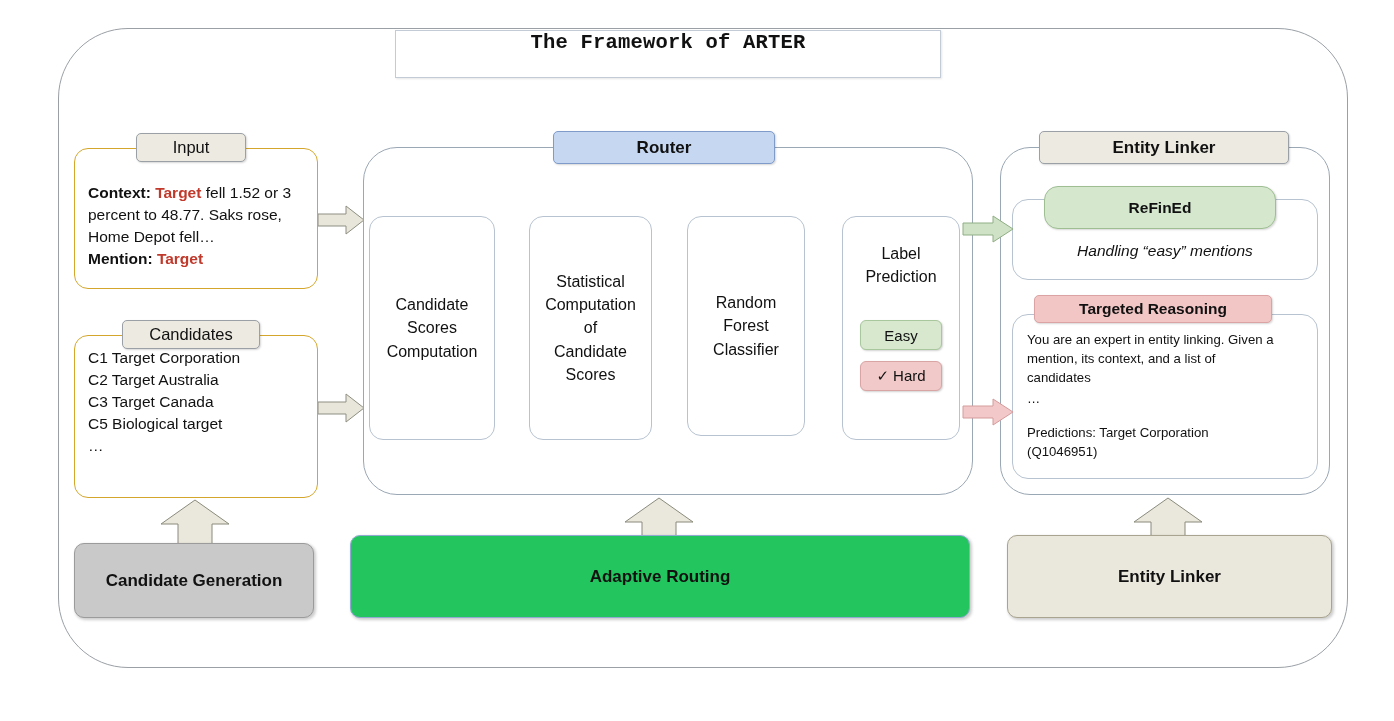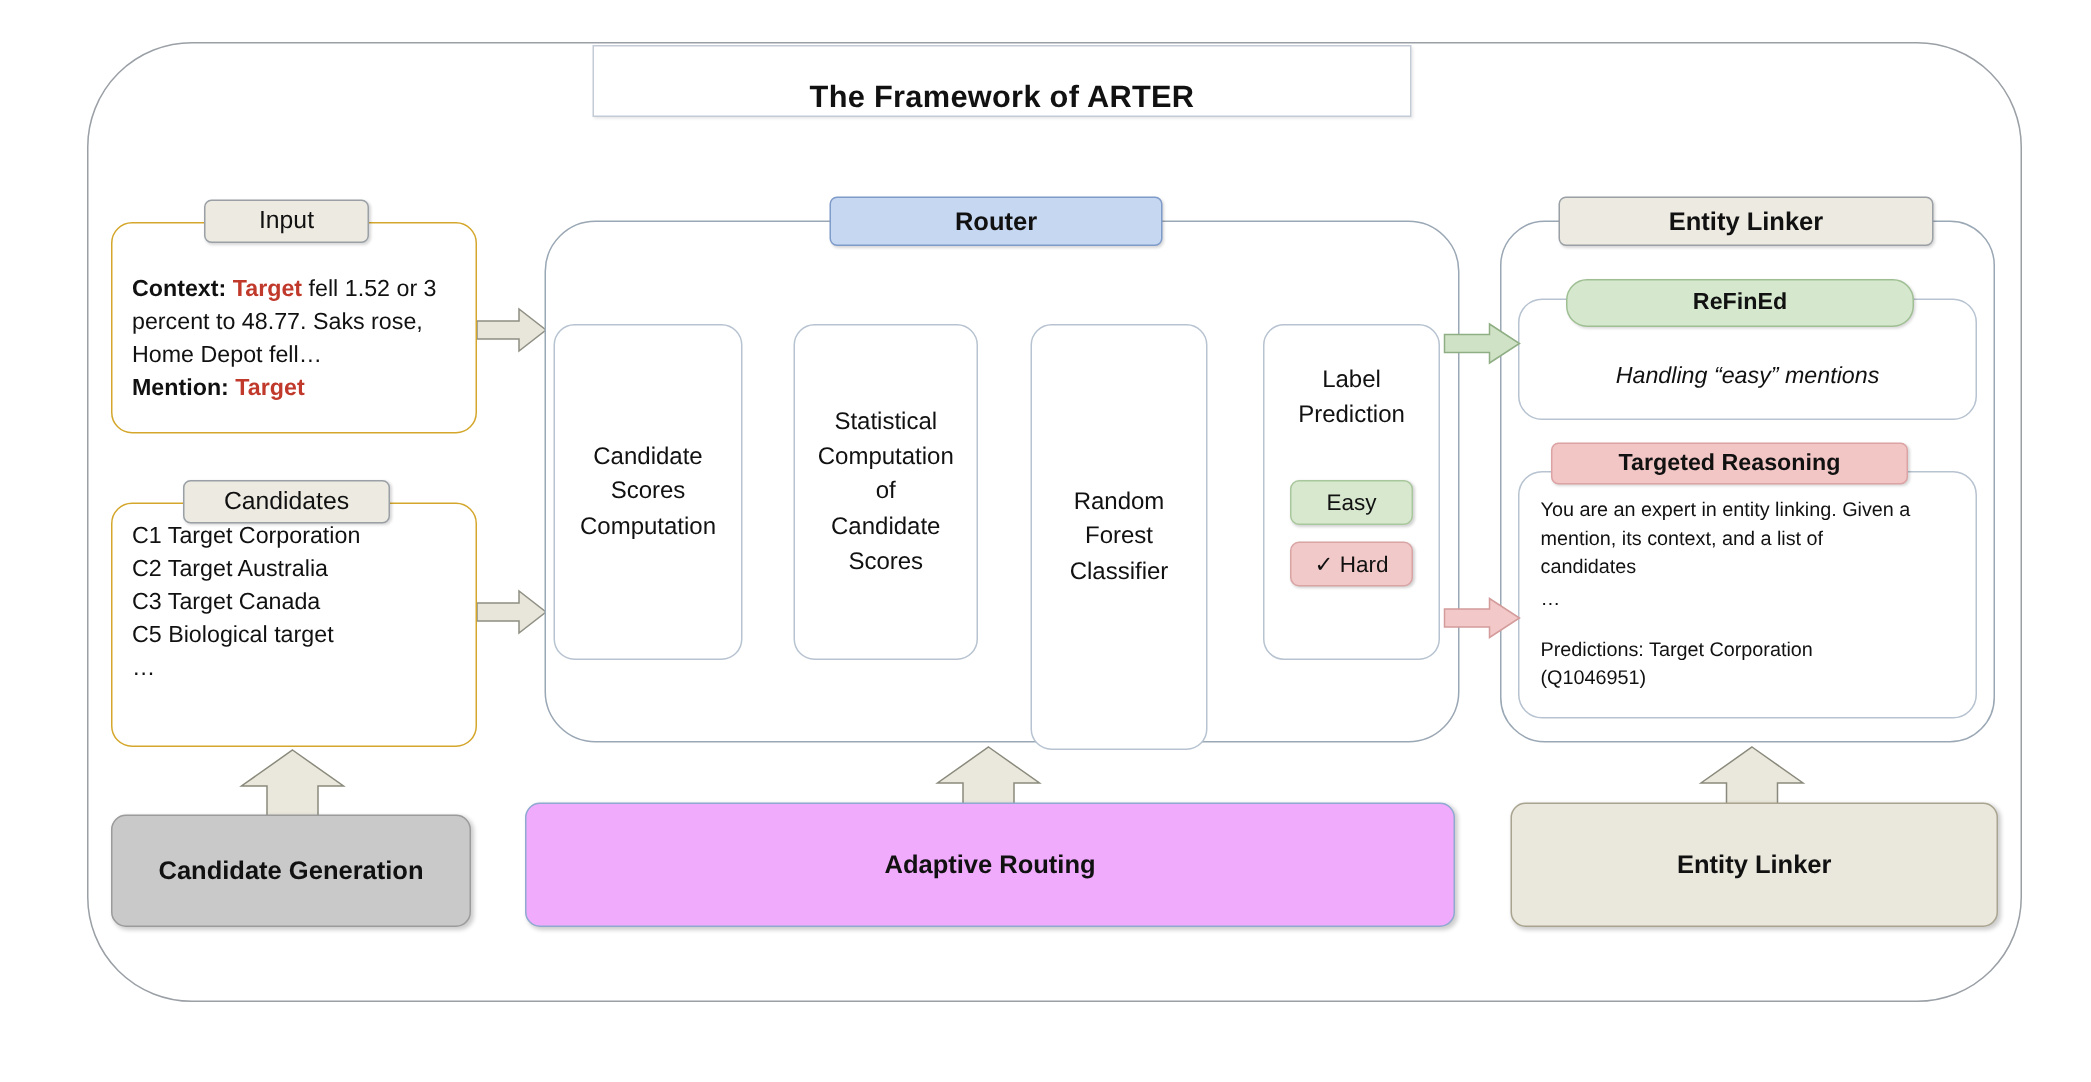--- a/index.html
+++ b/index.html
@@ -32,22 +32,23 @@
     background: transparent;
   }
 
   
   .title-plate {
     left: 395px; top: 30px;
     width: 546px; height: 48px;
     background: #ffffff;
     border: 1px solid #c3cbd6;
     box-shadow: 1px 1px 2px rgba(0,0,0,0.10);
-    display: flex; align-items: flex-end; justify-content: center;
+    display: flex; align-items: flex-start; justify-content: center;
     z-index: 6;
+    font-family: Liberation Mono, monospace;
   }
   .title-plate .t {
     font-size: 20.5px; font-weight: bold; letter-spacing: .2px;
     color: #111111;
   }
 
   
   .cap {
     display: flex; align-items: center; justify-content: center;
     border-radius: 5px;
@@ -93,21 +94,21 @@
 
   
   .banner {
     border-radius: 10px;
     display: flex; align-items: center; justify-content: center;
     font-weight: bold; font-size: 17px; color: #111111;
     box-shadow: 1.5px 1.5px 3px rgba(0,0,0,0.20);
     z-index: 4;
   }
   .banner-gray  { background: #c9c9c9; border: 1px solid #9b9b9b; }
-  .banner-blue  { background: #f0abfc; border: 1px solid #8fa9d1; }
+  .banner-blue  { background: #22c55e; border: 1px solid #8fa9d1; }
   .banner-beige { background: #eae7dc; border: 1px solid #a9a48f; }
 
   
   .badge {
     border-radius: 6px;
     display: flex; align-items: center; justify-content: center;
     font-size: 15px; color: #111111;
     box-shadow: 1px 1px 2px rgba(0,0,0,0.18);
   }
   .badge-easy { background: #d7e8cf; border: 1px solid #a9c79c; }
@@ -172,21 +173,21 @@
   <div class="abs inner-box" style="left:529px; top:216px; width:123px; height:224px;">
     <div class="stack-line">
       <div>Statistical</div>
       <div>Computation</div>
       <div>of</div>
       <div>Candidate</div>
       <div>Scores</div>
     </div>
   </div>
 
-  <div class="abs inner-box" style="left:687px; top:216px; width:118px; height:284px;">
+  <div class="abs inner-box" style="left:687px; top:216px; width:118px; height:220px;">
     <div class="stack-line">
       <div>Random</div>
       <div>Forest</div>
       <div>Classifier</div>
     </div>
   </div>
 
   <div class="abs inner-box" style="left:842px; top:216px; width:118px; height:224px; align-items:flex-start;">
     <div style="margin-top:25px; width:100%;">
       <div class="stack-line">Label</div>
@@ -201,21 +202,21 @@
   </div>
 
   <div class="abs bg-panel" style="left:1000px; top:147px; width:330px; height:348px; border-radius:30px;"></div>
   <div class="abs cap cap-beige no-sel" style="left:1039px; top:131px; width:250px; height:33px;">
     <span style="font-size:17px; font-weight:bold;">Entity Linker</span>
   </div>
 
   <div class="abs inner-box" style="left:1012px; top:199px; width:306px; height:81px; border-radius:16px;">
     <span class="txt" style="margin-top:22px;font-style:italic;">Handling “easy” mentions</span>
   </div>
-  <div class="abs cap cap-green no-sel" style="left:1044px; top:186px; width:232px; height:32px;border-radius:14px;">
+  <div class="abs cap cap-green no-sel" style="left:1044px; top:186px; width:232px; height:43px;border-radius:14px;">
     <span style="font-size:15.5px; font-weight:bold;">ReFinEd</span>
   </div>
 
   <div class="abs inner-box" style="left:1012px; top:314px; width:306px; height:165px; border-radius:16px; align-items:flex-start; justify-content:flex-start;"></div>
   <div class="abs cap cap-pink no-sel" style="left:1034px; top:295px; width:238px; height:28px;">
     <span style="font-size:15.5px; font-weight:bold;">Targeted Reasoning</span>
   </div>
   <div class="abs txt-sm" style="left:1027px; top:330px; width:290px; z-index:4;">
     <div>You are an expert in entity linking. Given a</div>
     <div>mention, its context, and a list of</div>

